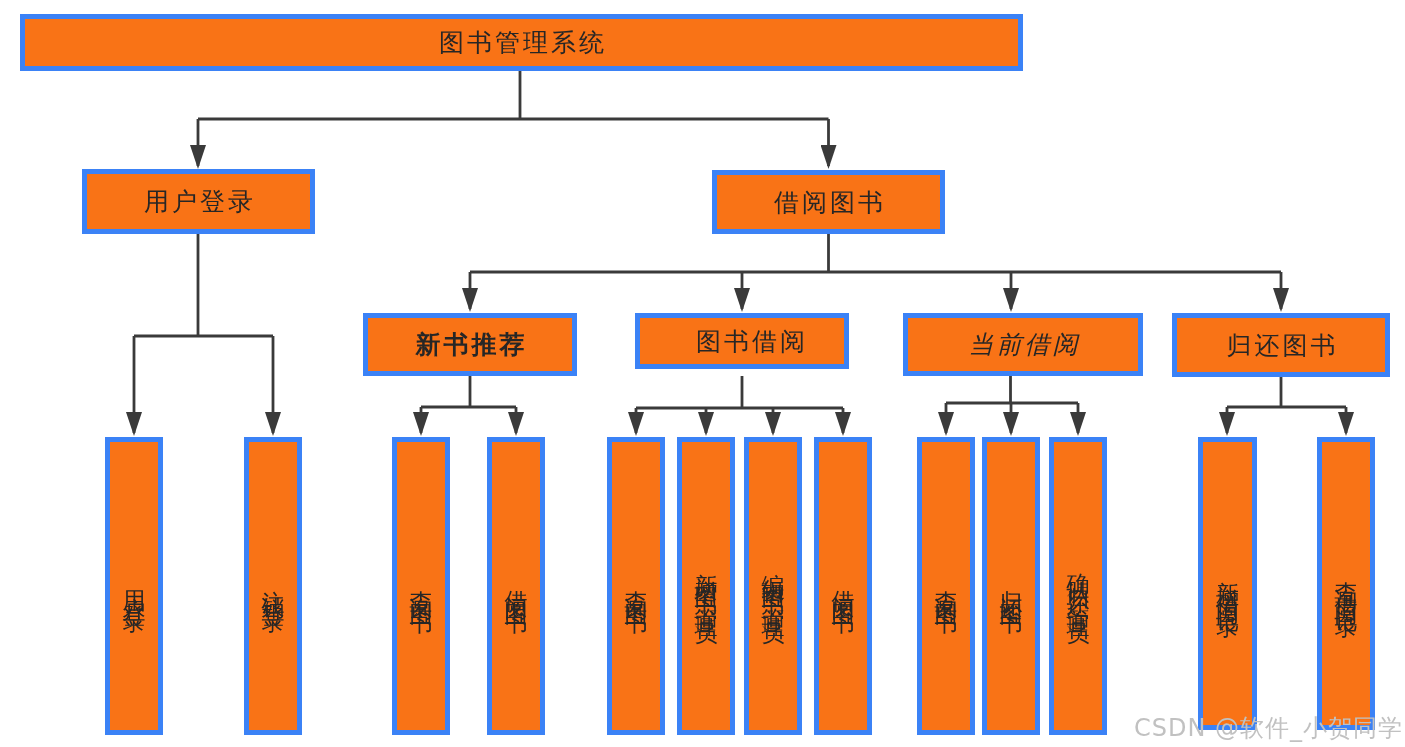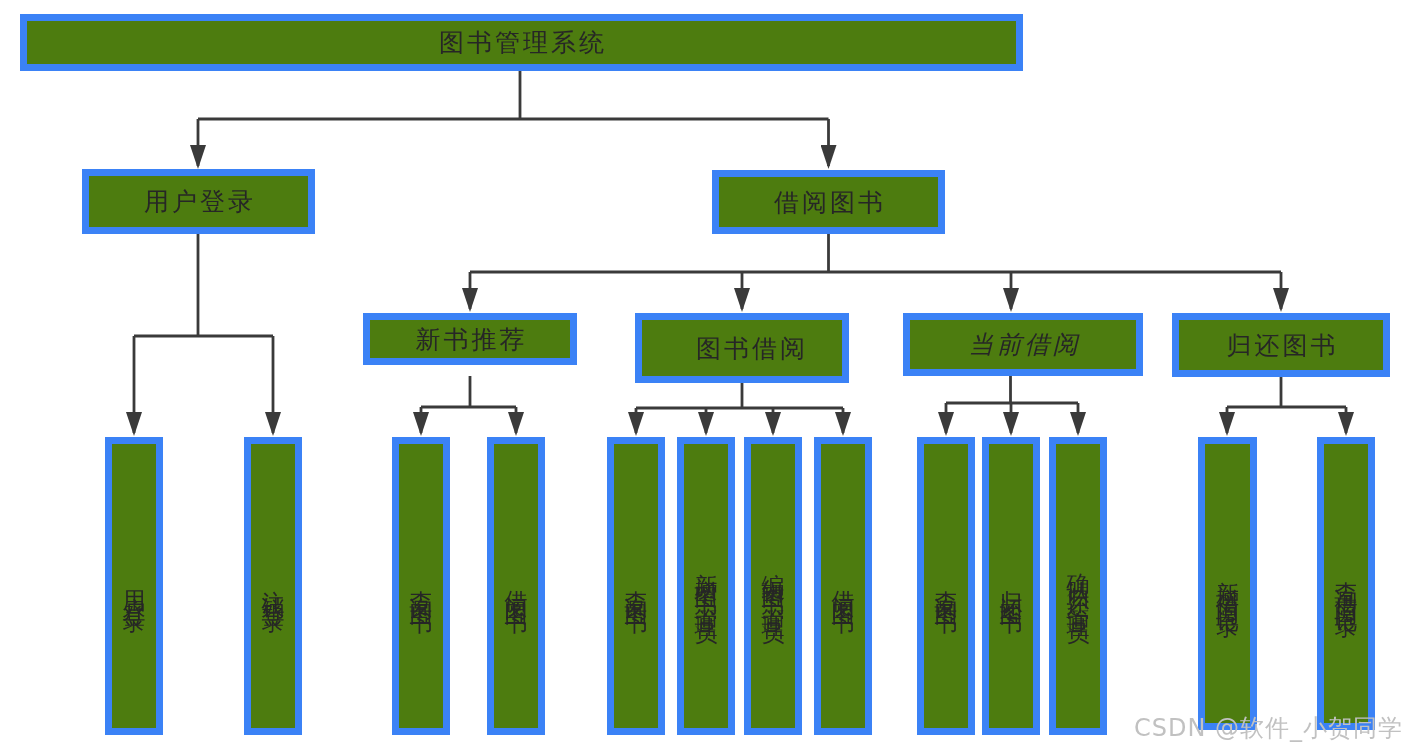--- a/index.html
+++ b/index.html
@@ -23,22 +23,22 @@
     z-index: 1;
   }
   svg.connector-layer path {
     fill: none;
     stroke: #3a3a3a;
     stroke-width: 2.8;
   }
   .box {
     position: absolute;
     box-sizing: border-box;
-    border: 7px solid #3b82f6;
-    background: #4d7c0f;
+    border: 5px solid #3b82f6;
+    background: #f97316;
     display: flex;
     align-items: center;
     justify-content: center;
     color: #262626;
     font-size: 25px;
     letter-spacing: 3px;
     text-indent: 3px;
     white-space: nowrap;
     z-index: 2;
   }
@@ -126,22 +126,22 @@
       <path d="M1227,407 V433" marker-end="url(#arrow)"></path>
       <path d="M1346,407 V433" marker-end="url(#arrow)"></path>
     </g>
   </svg>
 
   <div class="box" style="left:20px; top:14px; width:1003px; height:57px;">图书管理系统</div>
 
   <div class="box" style="left:82px; top:169px; width:233px; height:65px;">用户登录</div>
   <div class="box" style="left:712px; top:170px; width:233px; height:64px;">借阅图书</div>
 
-  <div class="box" style="left:363px; top:313px; width:214px; height:52px;">新书推荐</div>
-  <div class="box" style="left:635px; top:313px; width:214px; height:70px;padding-left:17px;">图书借阅</div>
+  <div class="box" style="left:363px; top:313px; width:214px; height:63px;font-weight:bold;">新书推荐</div>
+  <div class="box" style="left:635px; top:313px; width:214px; height:56px;padding-left:17px;">图书借阅</div>
   <div class="box" style="left:903px; top:313px; width:240px; height:63px;font-style:italic;">当前借阅</div>
   <div class="box" style="left:1172px; top:313px; width:218px; height:64px;">归还图书</div>
 
   <div class="box vbox" style="left:105px; top:437px; width:58px; height:298px;">用户登录</div>
   <div class="box vbox" style="left:244px; top:437px; width:58px; height:298px;">注销登录</div>
 
   <div class="box vbox" style="left:392px; top:437px; width:58px; height:298px;">查询图书</div>
   <div class="box vbox" style="left:487px; top:437px; width:58px; height:298px;">借阅图书</div>
 
   <div class="box vbox" style="left:607px; top:437px; width:58px; height:298px;">查询图书</div>

